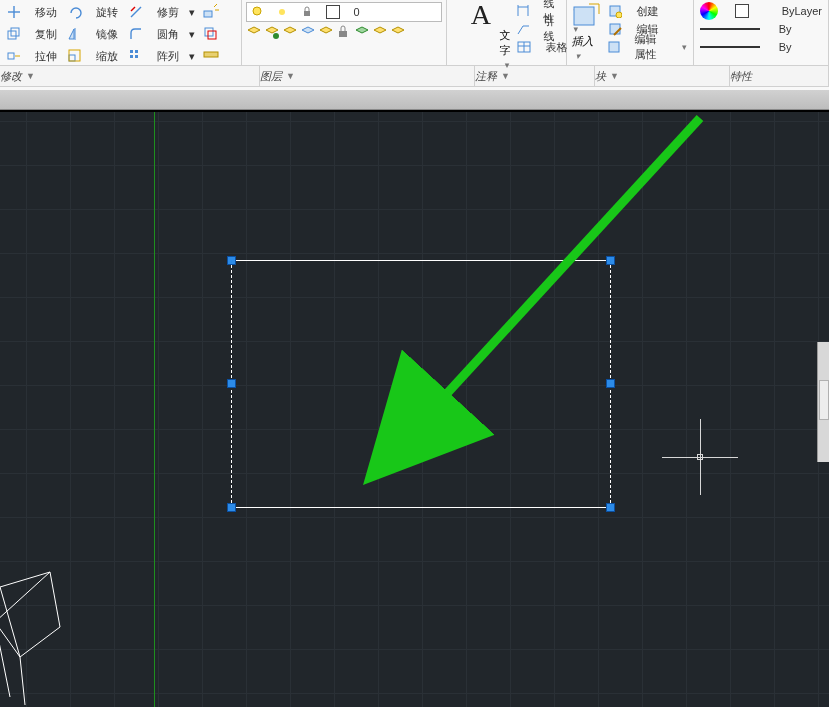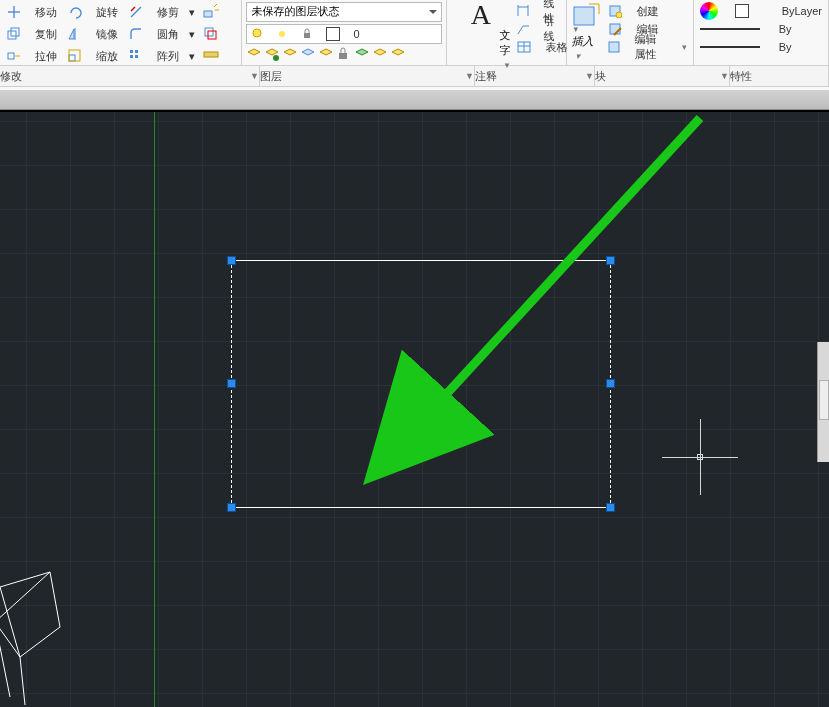--- a/index.html
+++ b/index.html
@@ -24,21 +24,21 @@
 
   .layer-state { width: 196px; height: 20px; border: 1px solid #bbb; background: #fff; font-size: 11px; padding: 1px 18px 1px 4px; position: relative; }
   .layer-state::after { content: ""; position: absolute; right: 4px; top: 7px; border: 4px solid transparent; border-top-color: #555; }
 
   .swatch-square { width: 14px; height: 14px; border: 1px solid #444; background: #fff; display: inline-block; vertical-align: middle; }
   .swatch-wheel  { width: 18px; height: 18px; border-radius: 50%; background: conic-gradient(red,yellow,lime,cyan,blue,magenta,red); display: inline-block; vertical-align: middle; margin-right: 4px; }
 
   .line-sample { width: 60px; height: 2px; background: #333; display: inline-block; vertical-align: middle; }
 
   .panel-labels { display: flex; height: 22px; border-top: 1px solid #d0d0d0; border-bottom: 1px solid #d0d0d0; background: #f4f4f4; font-size: 11px; color: #444; }
-  .panel-labels div { display: flex; align-items: center; justify-content: space-between; border-right: 1px solid #d0d0d0; }
+  .panel-labels div { display: flex; align-items: center; justify-content: flex-start; border-right: 1px solid #d0d0d0; font-style: italic; }
   .chev { margin-left: 4px; font-size: 9px; color: #777; }
 
   
   .sep { position: absolute; left: 0; right: 0; top: 90px; height: 20px;
          background: linear-gradient(#d1d1d1,#bdbdbd); border-bottom: 1px solid #8a8a8a; }
 
   
   .canvas { position: absolute; left: 0; top: 110px; right: 0; bottom: 0; background: #21262b;
             background-image:
               linear-gradient(#2a3036 1px, transparent 1px),
@@ -182,25 +182,20 @@
           <span>阵列</span>
         </span>
         <span class="tiny-btn">▾</span>
         <span class="ico"><svg width="16" height="16">
               <rect x="1" y="6" width="14" height="5" fill="#e8d070" stroke="#b49000"></rect>
             </svg></span>
       </div>
     </div>
 
     <div class="panel layer">
-      <div class="btn-row">
-        <div class="layer-state">
-          <span>未保存的图层状态</span>
-        </div>
-      </div>
       <div class="btn-row">
         <span class="tiny-btn" style="border:1px solid #bbb;background:#fff;width:196px;height:20px;padding:2px 4px;">
           <svg width="12" height="12">
               <circle cx="6" cy="5" r="4" fill="#ffe45e" stroke="#caa400"></circle>
             </svg>
           <svg width="12" height="12">
               <circle cx="6" cy="6" r="3" fill="#ffe45e"></circle>
             </svg>
           <svg width="12" height="12">
               <rect x="3" y="5" width="6" height="5" fill="#888"></rect>

